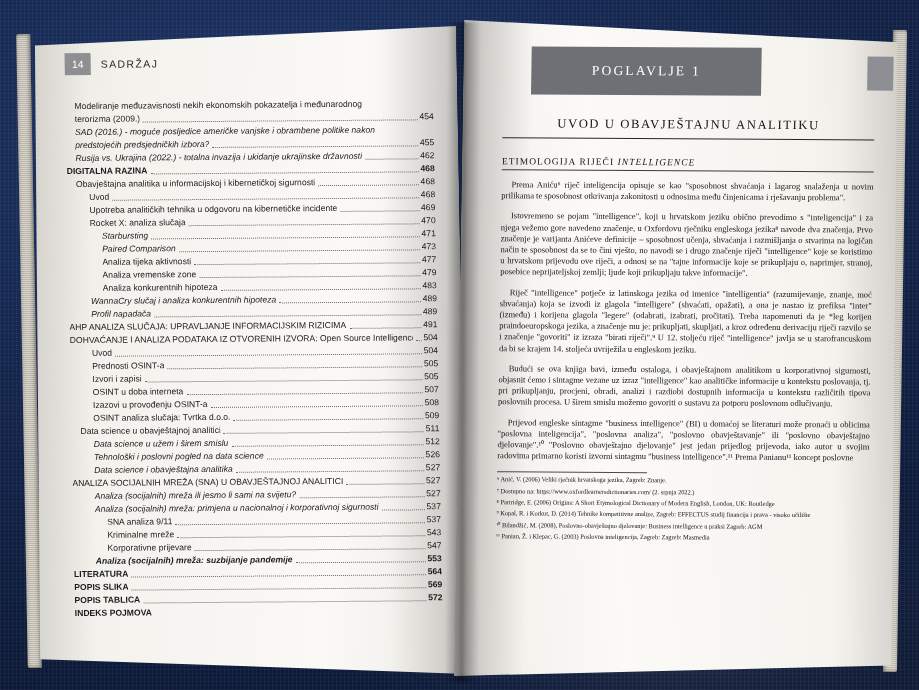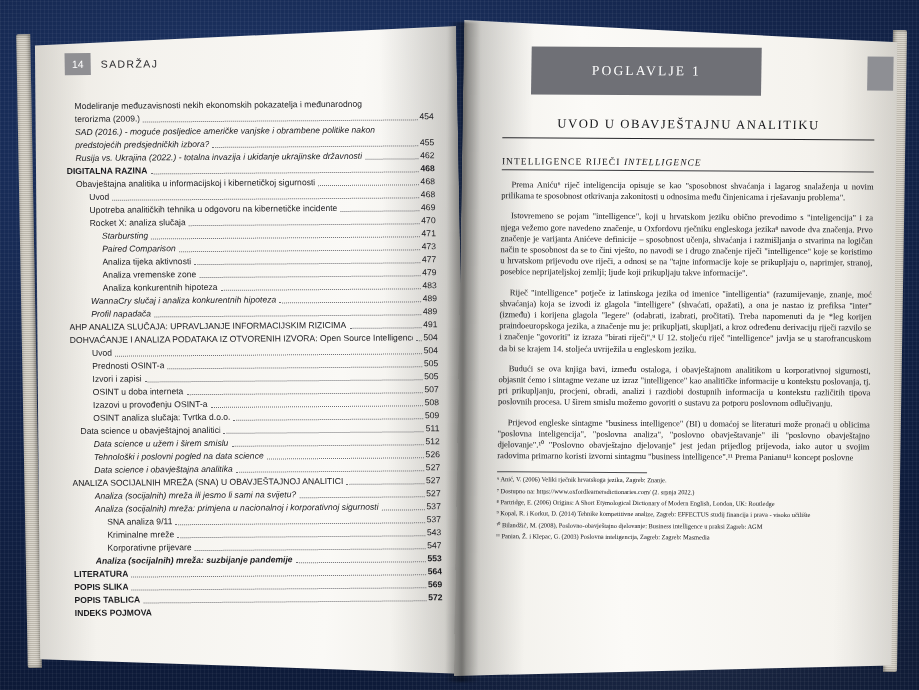--- a/index.html
+++ b/index.html
@@ -378,21 +378,21 @@
     </div>
   </div>
 
   <div class="page" id="right-page">
     <div class="curve-r"></div>
     <div id="chapter">
       <div id="corner-tab"></div>
       <div id="chapter-banner">POGLAVLJE 1</div>
       <div class="chap-title">UVOD U OBAVJEŠTAJNU ANALITIKU</div>
       <div class="sec-title">
-        <span>INTELLIGENCE RIJEČI </span><span class="it">INTELLIGENCE</span>
+        <span>ETIMOLOGIJA RIJEČI </span><span class="it">INTELLIGENCE</span>
       </div>
       <div id="paragraphs">
           <p class="body-p">Prema Aniću⁶ riječ inteligencija opisuje se kao "sposobnost shvaćanja i lagarog snalaženja u novim prilikama te sposobnost otkrivanja zakonitosti u odnosima među činjenicama i rješavanju problema".</p>
           <p class="body-p">Istovremeno se pojam "intelligence", koji u hrvatskom jeziku obično prevodimo s "inteligencija" i za njega vežemo gore navedeno značenje, u Oxfordovu rječniku engleskoga jezika⁸ navode dva značenja. Prvo značenje je varijanta Anićeve definicije – sposobnost učenja, shvaćanja i razmišljanja o stvarima na logičan način te sposobnost da se to čini vješto, no navodi se i drugo značenje riječi "intelligence" koje se koristimo u hrvatskom prijevodu ove riječi, a odnosi se na "tajne informacije koje se prikupljaju o, naprimjer, stranoj, posebice neprijateljskoj zemlji; ljude koji prikupljaju takve informacije".</p>
           <p class="body-p">Riječ "intelligence" potječe iz latinskoga jezika od imenice "intelligentia" (razumijevanje, znanje, moć shvaćanja) koja se izvodi iz glagola "intelligere" (shvaćati, opažati), a ona je nastao iz prefiksa "inter" (između) i korijena glagola "legere" (odabrati, izabrati, pročitati). Treba napomenuti da je *leg korijen praindoeuropskoga jezika, a značenje mu je: prikupljati, skupljati, a kroz određenu derivaciju riječi razvilo se i značenje "govoriti" iz izraza "birati riječi".⁹ U 12. stoljeću riječ "intelligence" javlja se u starofrancuskom da bi se krajem 14. stoljeća uvriježila u engleskom jeziku.</p>
           <p class="body-p">Budući se ova knjiga bavi, između ostaloga, i obavještajnom analitikom u korporativnoj sigurnosti, objasnit ćemo i sintagme vezane uz izraz "intelligence" kao analitičke informacije u kontekstu poslovanja, tj. pri prikupljanju, procjeni, obradi, analizi i razdiobi dostupnih informacija u kontekstu različitih tipova poslovnih procesa. U širem smislu možemo govoriti o sustavu za potporu poslovnom odlučivanju.</p>
           <p class="body-p">Prijevod engleske sintagme "business intelligence" (BI) u domaćoj se literaturi može pronaći u oblicima "poslovna inteligencija", "poslovna analiza", "poslovno obavještavanje" ili "poslovno obavještajno djelovanje".¹⁰ "Poslovno obavještajno djelovanje" jest jedan prijedlog prijevoda, iako autor u svojim radovima primarno koristi izvorni sintagmu "business intelligence".¹¹ Prema Panianu¹¹ koncept poslovne</p>
         </div>
       <div class="fn-rule"></div>
       <div id="footnotes">

